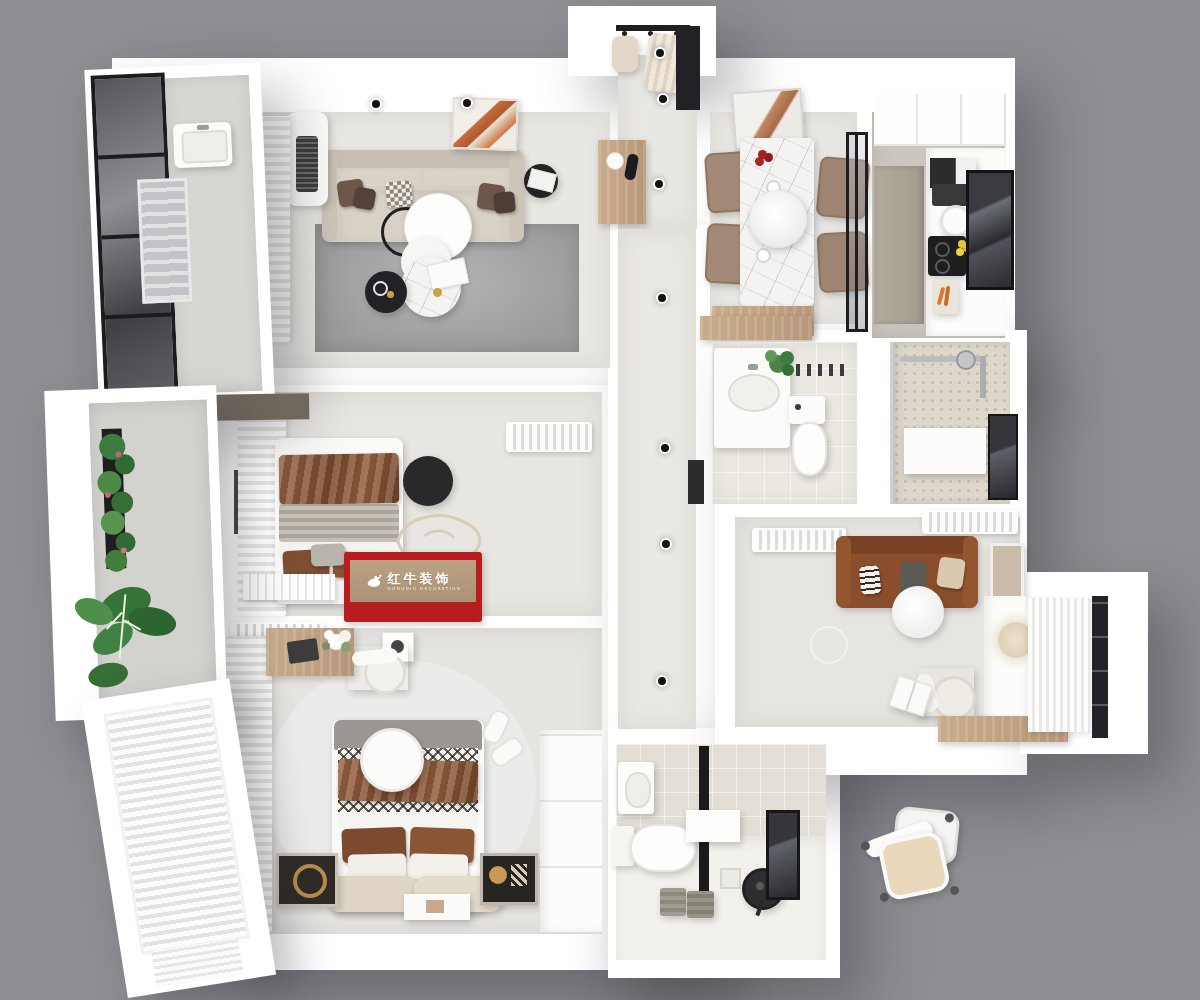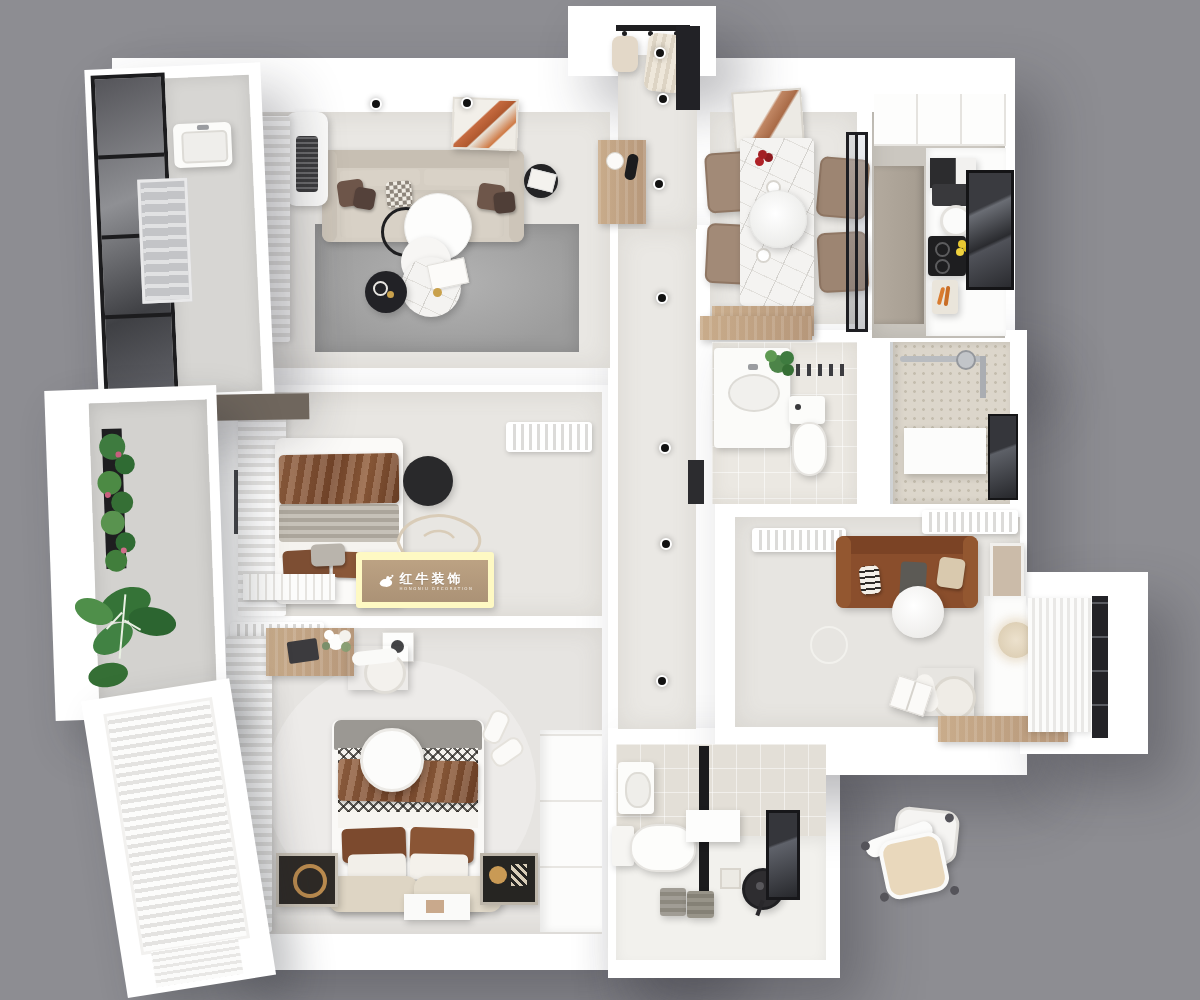--- a/index.html
+++ b/index.html
@@ -200,21 +200,21 @@
     <div class="pil" style="left:36px;top:106px;width:34px;height:22px;background:#b9b4ac;transform:rotate(-2deg)"></div>
   </div>
   <div class="a circ shad" style="left:403px;top:456px;width:50px;height:50px;background:#29292b"></div>
   <svg class="a" style="left:384px;top:504px" width="108" height="68">
     <path d="M14 38 C 18 14, 52 6, 76 16 S 104 44, 78 56 S 24 66, 14 38 Z" fill="none" stroke="#d9ccb8" stroke-width="3"></path>
     <path d="M40 32 C 50 24, 64 26, 70 34" fill="none" stroke="#d9ccb8" stroke-width="2.5"></path>
   </svg>
   <div class="ac" style="left:506px;top:422px;width:82px;height:26px"></div>
   <div class="a shad" style="left:243px;top:574px;width:92px;height:26px;background:#fcfcfb;background-image:repeating-linear-gradient(90deg,rgba(0,0,0,0) 0 6px,#e6e4e0 6px 8px)"></div>
 
-  <div class="a shad" style="left:356px;top:552px;width:138px;height:56px;background:#fef9c3;border-radius:3px">
+  <div class="a shad" style="left:344px;top:552px;width:138px;height:70px;background:#b91c1c;border-radius:3px">
     <div class="a" style="left:6px;top:8px;width:126px;height:42px;background:linear-gradient(180deg,#bca283,#ab9276)">
       <div class="wm">
         <svg width="18" height="18" viewBox="0 0 28 24">
           <path d="M4 16 Q7 8 14 9 L15 5 Q18 3 19 6 Q23 4 24 7 L20 10 Q25 12 23 17 Q20 22 13 21 Q6 21 4 16 Z" fill="#fff"></path>
           <circle cx="24" cy="4" r="1.6" fill="#fff"></circle>
         </svg>
         <div>
           <div class="t">红牛装饰</div>
           <div class="s">HONGNIU DECORATION</div>
         </div>

